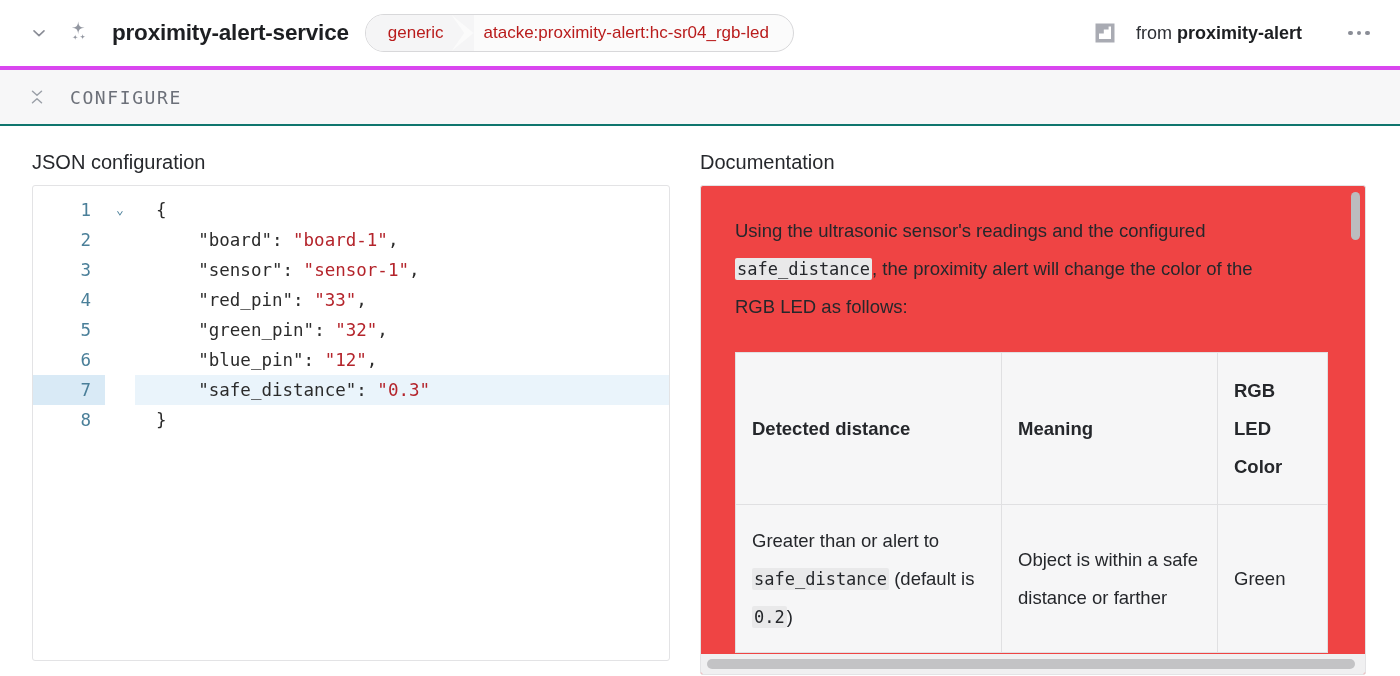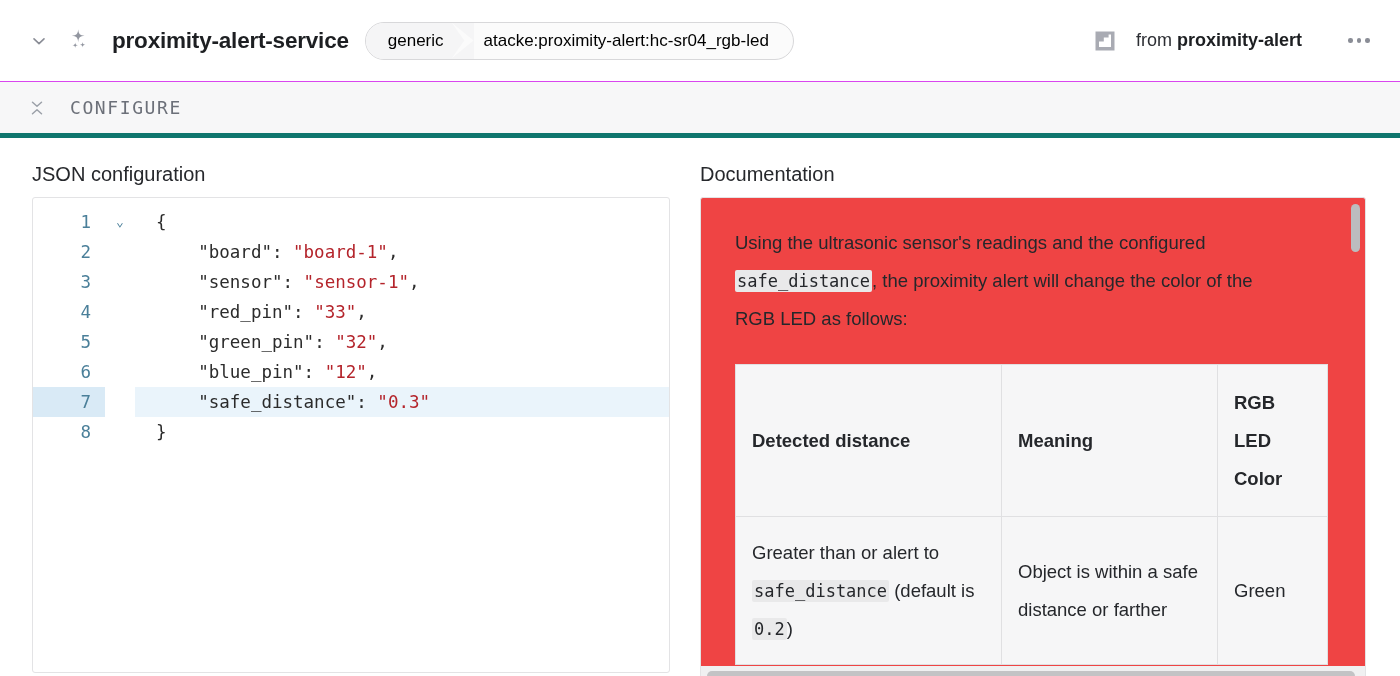--- a/index.html
+++ b/index.html
@@ -8,25 +8,25 @@
     margin: 0; padding: 0;
     width: 1400px; height: 676px;
     background: #ffffff;
     font-family: "Liberation Sans", sans-serif;
     overflow: hidden;
     -webkit-font-smoothing: antialiased;
   }
 
   
   .header {
-    height: 82px;
+    height: 70px;
     display: flex;
     align-items: center;
     padding: 0 24px 0 28px;
-    border-bottom: 1px solid #d946ef;
+    border-bottom: 4px solid #d946ef;
     background: #fff;
   }
   .chev-toggle {
     width: 22px; height: 22px;
     display: flex; align-items: center; justify-content: center;
     color: #8a8d96;
     flex: 0 0 auto;
     cursor: pointer;
   }
   .spark-icon {
@@ -52,21 +52,21 @@
     align-items: stretch;
     border: 1px solid #d8d8da;
     border-radius: 19px;
     background: #fbfbfb;
     overflow: hidden;
     flex: 0 0 auto;
   }
   .bc-seg {
     display: flex; align-items: center;
     font-size: 17px;
-    color: #000000;
+    color: #b91c1c;
     white-space: nowrap;
   }
   .bc-seg.first { padding: 0 8px 0 22px; background: #f5f5f6; }
   .bc-arrow {
     width: 22px;
     position: relative;
     background: #f5f5f6;
     flex: 0 0 auto;
   }
   .bc-arrow::after {
@@ -113,21 +113,21 @@
     width: 4.5px; height: 4.5px;
     border-radius: 50%;
     background: #8a8d96;
     display: block;
   }
 
   
   .configure-bar {
     height: 56px;
     background: #f7f7f8;
-    border-bottom: 5px solid #0f766e;
+    border-bottom: 2px solid #0f766e;
     display: flex;
     align-items: center;
     padding-left: 26px;
   }
   .collapse-icon {
     width: 22px; height: 22px;
     display: flex; align-items: center; justify-content: center;
     color: #9ba0a8;
     cursor: pointer;
     flex: 0 0 auto;

